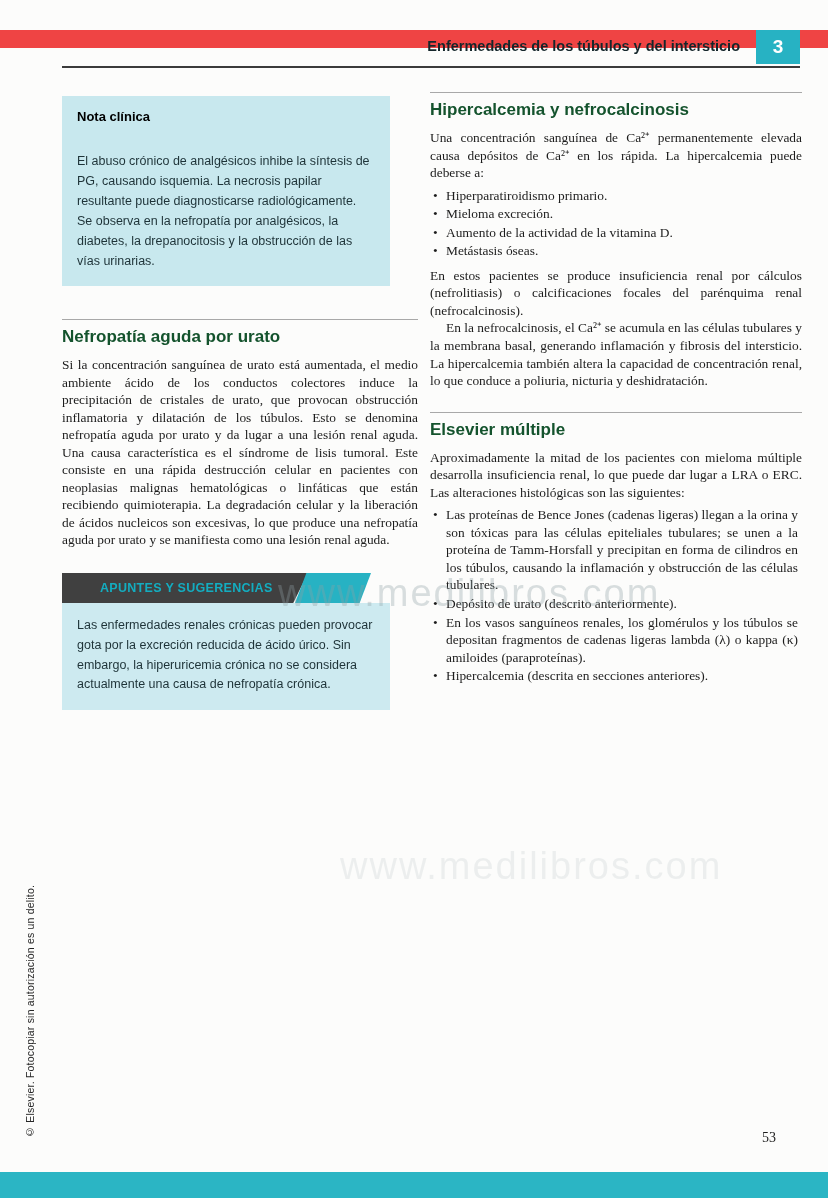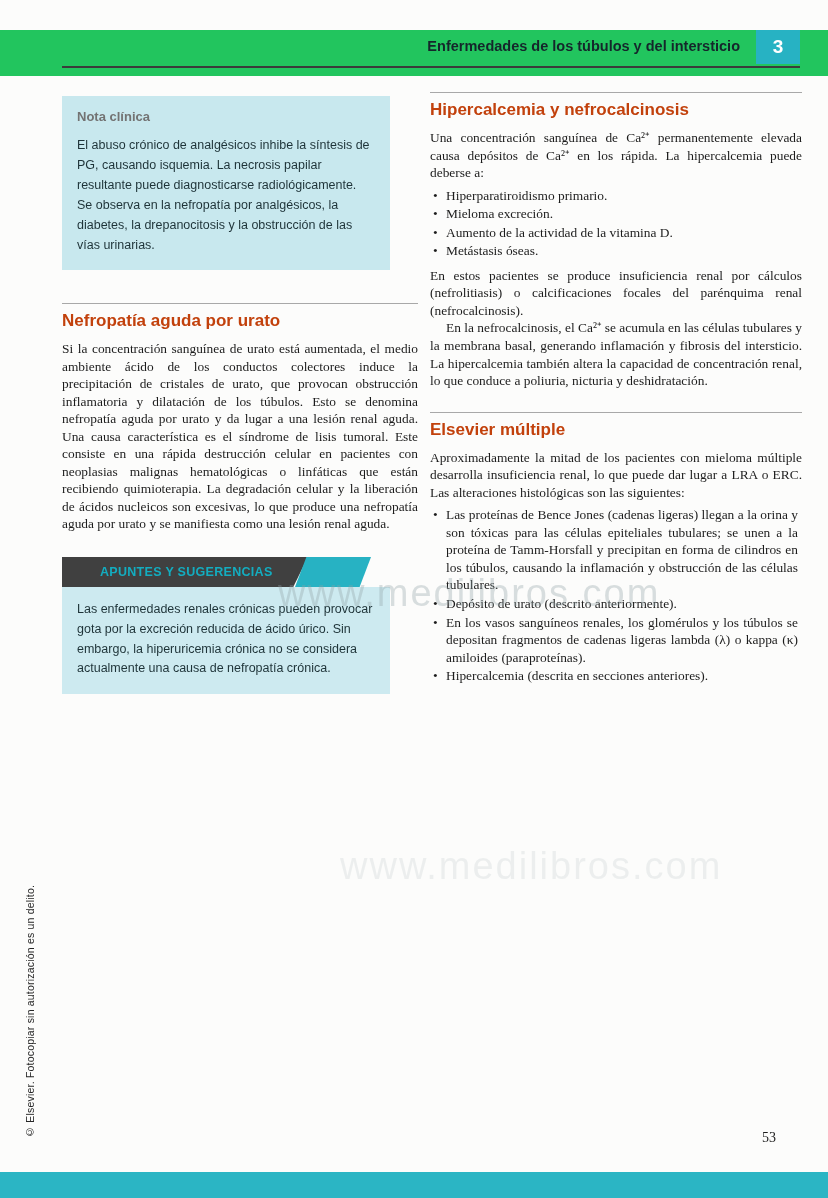--- a/index.html
+++ b/index.html
@@ -3,42 +3,42 @@
 <meta charset="utf-8">
 <style>
   * { margin:0; padding:0; box-sizing:border-box; }
   html,body { background:#e9e9e9; }
   body { font-family:"Liberation Sans", sans-serif; }
 
   .page { position:relative; width:828px; height:1198px; margin:0 auto;
           background:#fcfcfb; overflow:hidden; }
 
   
-  .top-bar { position:absolute; left:0; top:30px; width:828px; height:46px;
-             background:#22c55e; }
+  .top-bar { position:absolute; left:0; top:30px; width:828px; height:18px;
+             background:#ef4444; }
   .header-title { position:absolute; right:88px; top:8px; font-size:14.5px;
                   font-weight:bold; color:#15262b; }
   .chapter-box { position:absolute; right:28px; top:0; width:44px; height:34px;
                  background:#27b2c3; color:#ffffff; font-size:19px; font-weight:bold;
                  display:flex; align-items:center; justify-content:center; }
   .header-rule { position:absolute; left:62px; top:66px; width:738px; height:2px;
                  background:#3b3b3b; }
 
   
   .col-left  { position:absolute; left:62px;  top:96px; width:356px; }
   .col-right { position:absolute; left:430px; top:92px; width:372px; }
 
   
   .note-box  { width:328px; background:#c8e8ee; padding:13px 15px 15px; }
-  .note-title{ font-size:13px; font-weight:600; color:#737373; margin-bottom:11px; }
+  .note-title{ font-size:13px; font-weight:600; color:#000000; margin-bottom:27px; }
   .note-body { font-size:12.5px; line-height:1.6; color:#1e3338; }
 
   
   .h2 { border-top:1px solid #a8a8a8; padding-top:7px; font-size:17px;
-        font-weight:bold; color:#c2410c; margin-bottom:9px; }
+        font-weight:bold; color:#14532d; margin-bottom:9px; }
 
   
   .serif { font-family:"Liberation Serif", serif; font-size:13.4px;
            line-height:1.31; text-align:justify; color:#1c1c1c; }
   .p-indent { text-indent:16px; }
   .mt { margin-top:0; }
 
   ul.bullets { list-style:none; margin:5px 4px 7px 0; }
   ul.bullets li { position:relative; padding-left:16px; margin:1px 0;
                   font-family:"Liberation Serif", serif; font-size:13.4px;

